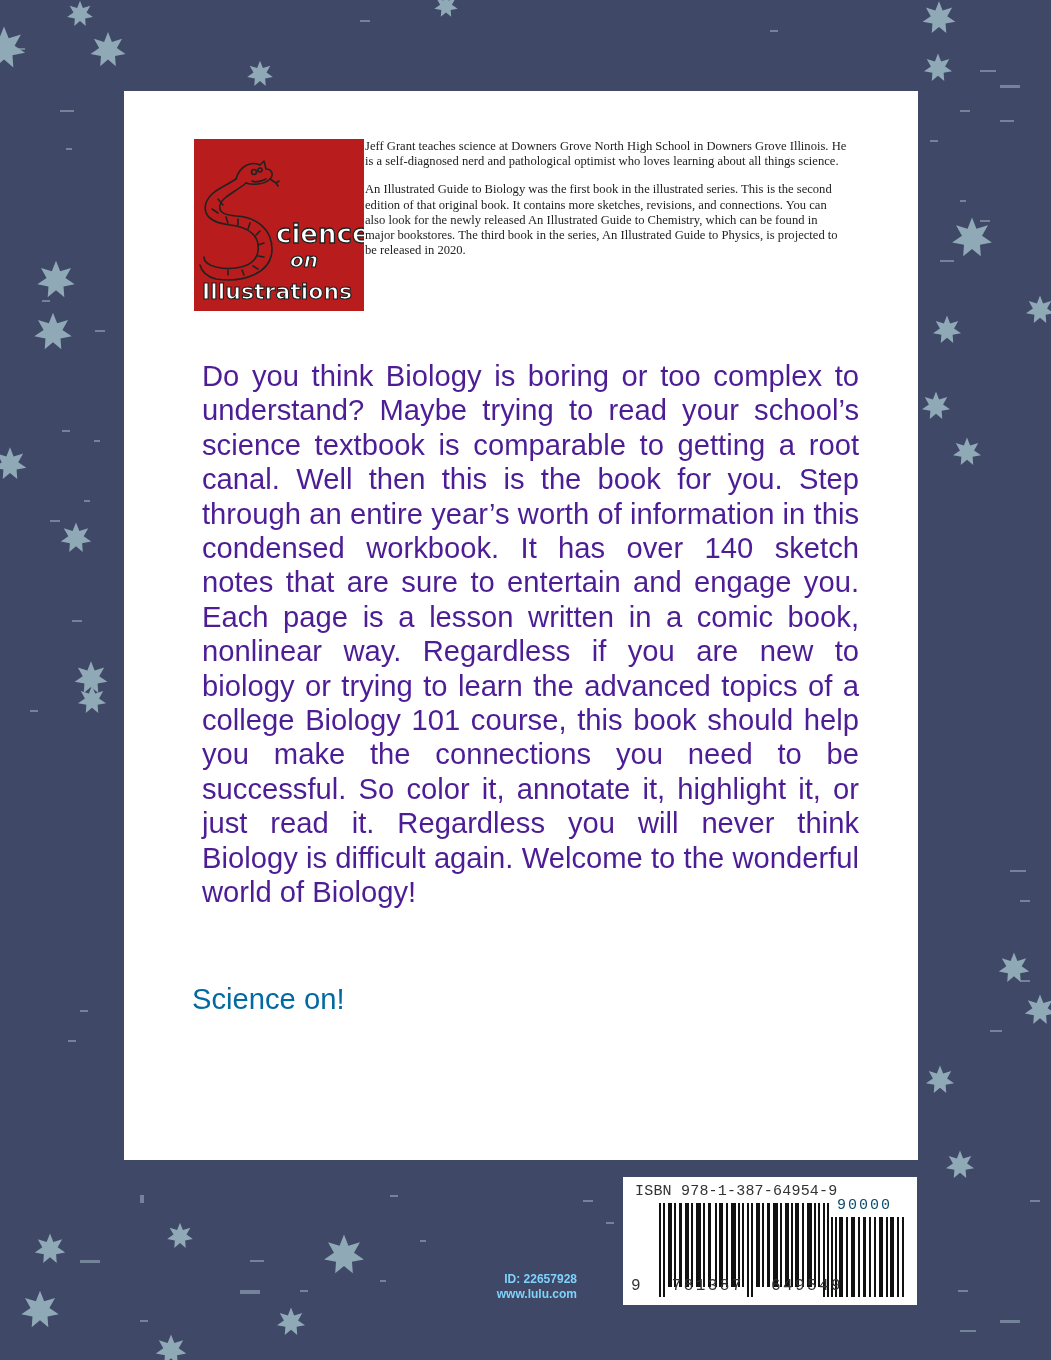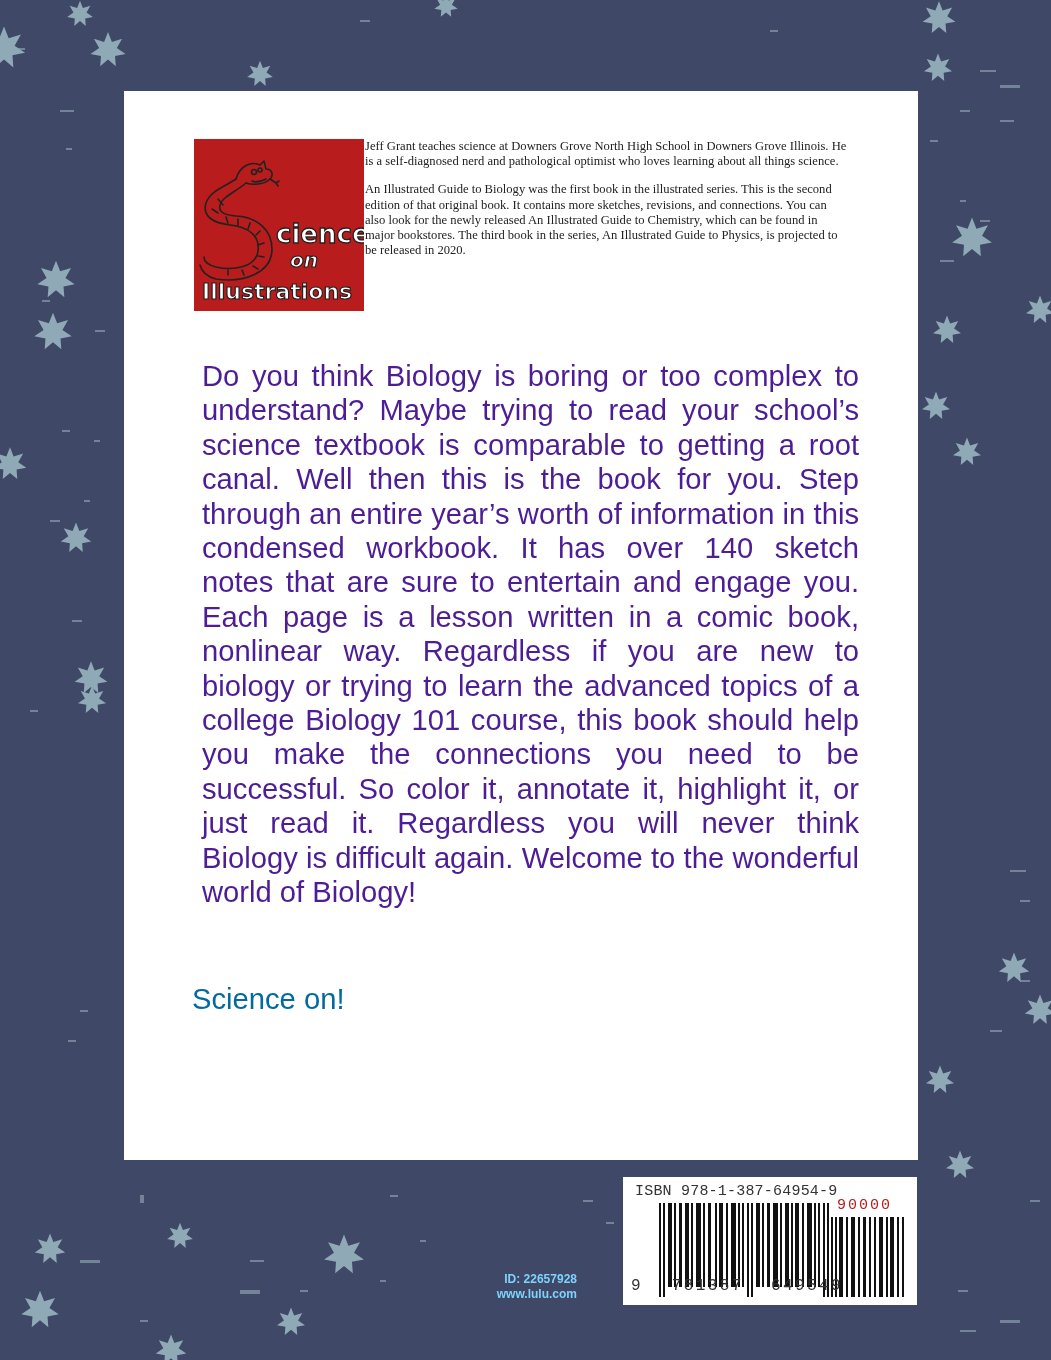--- a/index.html
+++ b/index.html
@@ -39,21 +39,21 @@
     .barcode-box {
       position: absolute; left: 623px; top: 1177px; width: 294px; height: 128px;
       background: #fff;
     }
     .isbn {
       position: absolute; left: 12px; top: 6px;
       font-family: "Liberation Mono", monospace; font-size: 15px; color: #333; letter-spacing: 0.2px; text-align: center;
     }
     .addon-num {
       position: absolute; left: 214px; top: 20px;
-      font-family: "Liberation Mono", monospace; font-size: 15px; color: #b91c1c; letter-spacing: 2px;
+      font-family: "Liberation Mono", monospace; font-size: 15px; color: #0c4a6e; letter-spacing: 2px;
     }
     .ean-digits {
       position: absolute; left: 8px; top: 100px;
       font-family: "Liberation Mono", monospace; font-size: 16px; color: #333;
     }
     .bars { position: absolute; }
   </style>
 </head>
 <body>
 

